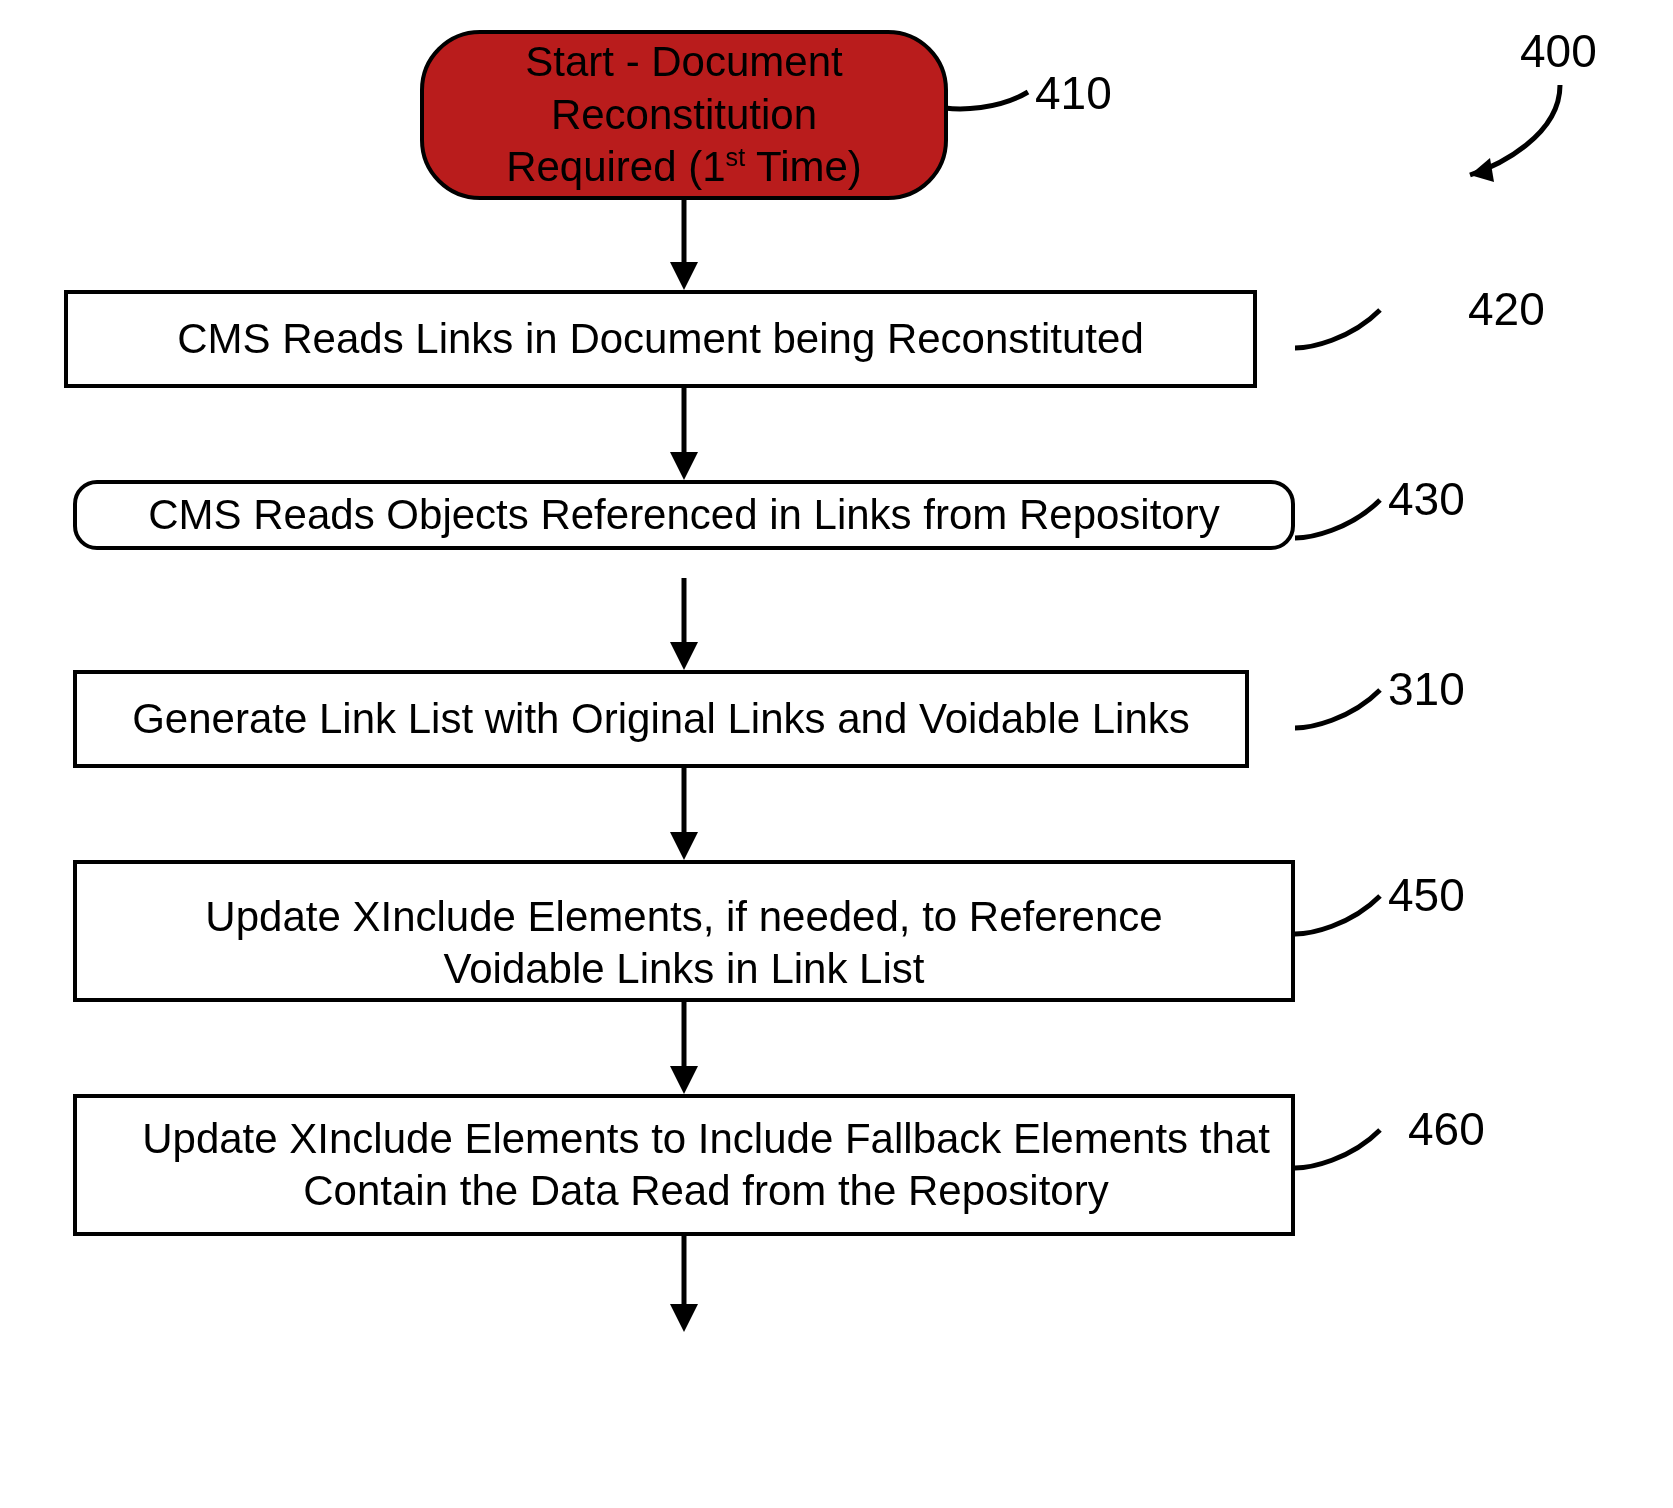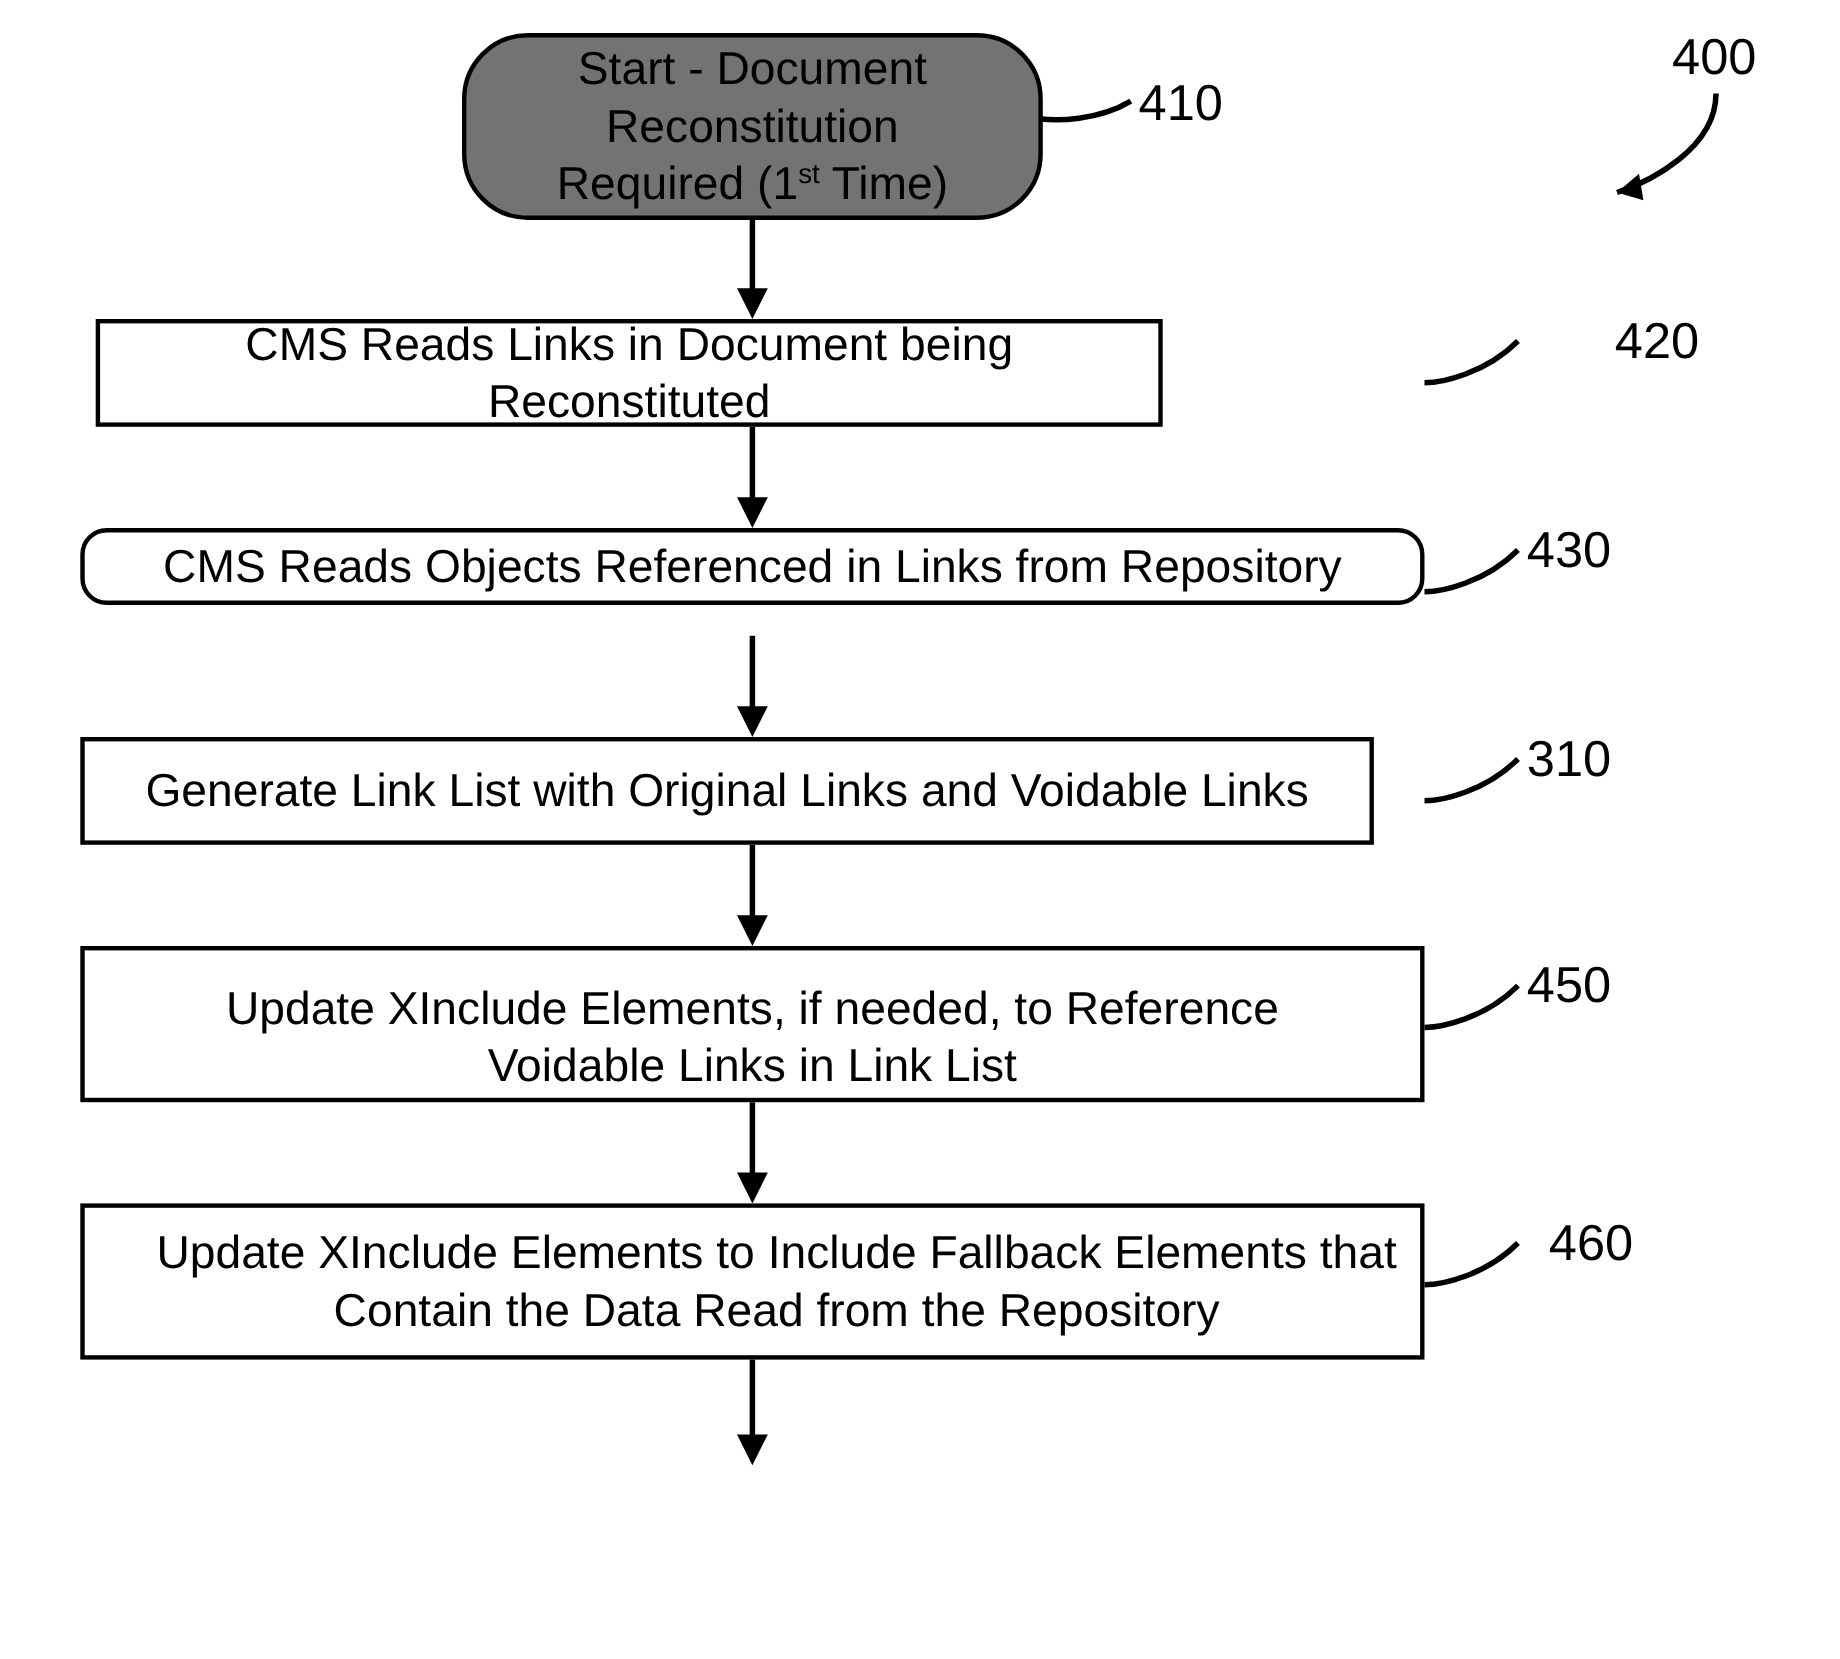--- a/index.html
+++ b/index.html
@@ -16,21 +16,21 @@
   }
   .terminator {
     position: absolute;
     border: 4px solid #000;
     border-radius: 60px;
     text-align: center;
     display: flex;
     align-items: center;
     justify-content: center;
     box-sizing: border-box;
-    background: #737373;
+    background: #b91c1c;
   }
   .process {
     position: absolute;
     border: 4px solid #000;
     text-align: center;
     display: flex;
     align-items: center;
     justify-content: center;
     box-sizing: border-box;
     background: #fff;
@@ -77,21 +77,21 @@
   <div class="ref-label" style="left:1035px; top:66px;">410</div>
   <svg class="overlay" width="1673" height="1508">
     <path d="M 1028 92 C 998 110, 960 110, 945 108" stroke="#000" stroke-width="5" fill="none"></path>
   </svg>
 
   <svg class="overlay" width="1673" height="1508">
     <line x1="684" y1="200" x2="684" y2="272" stroke="#000" stroke-width="5"></line>
     <polygon points="684,290 670,262 698,262" fill="#000"></polygon>
   </svg>
 
-  <div class="process" style="left:87px; top:290px; width:970px; height:98px;">
+  <div class="process" style="left:64px; top:290px; width:1193px; height:98px;">
     <div class="txt">CMS Reads Links in Document being Reconstituted</div>
   </div>
   <div class="ref-label" style="left:1468px; top:282px;">420</div>
   <svg class="overlay" width="1673" height="1508">
     <path d="M 1380 310 C 1350 340, 1310 348, 1295 348" stroke="#000" stroke-width="5" fill="none"></path>
   </svg>
 
   <svg class="overlay" width="1673" height="1508">
     <line x1="684" y1="388" x2="684" y2="462" stroke="#000" stroke-width="5"></line>
     <polygon points="684,480 670,452 698,452" fill="#000"></polygon>

